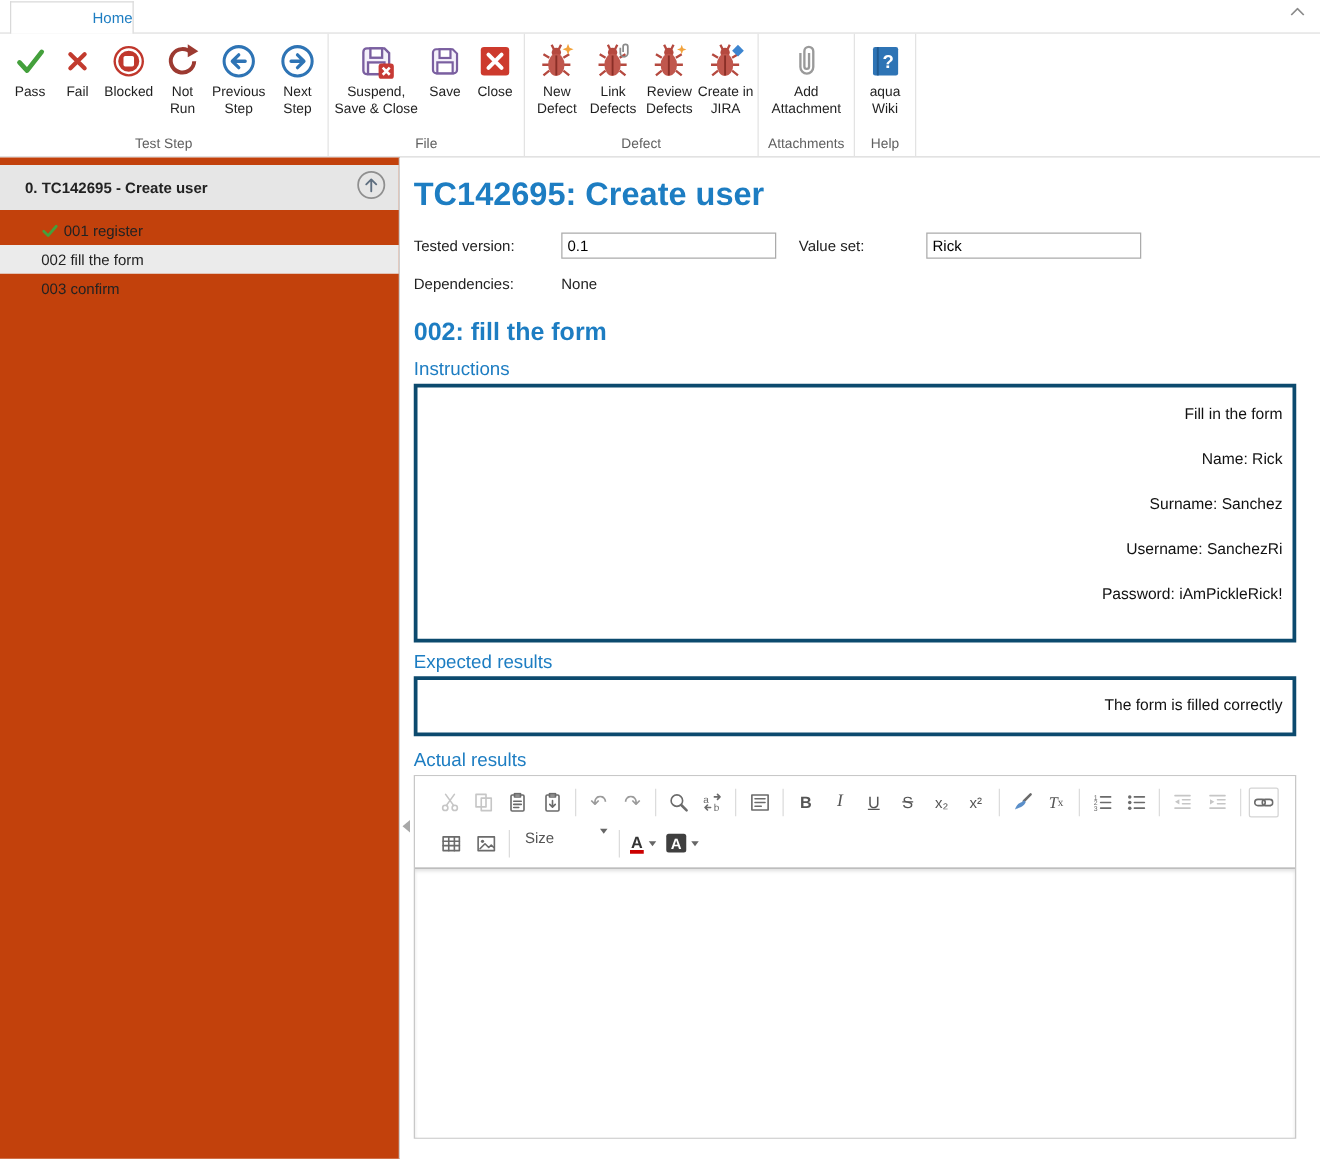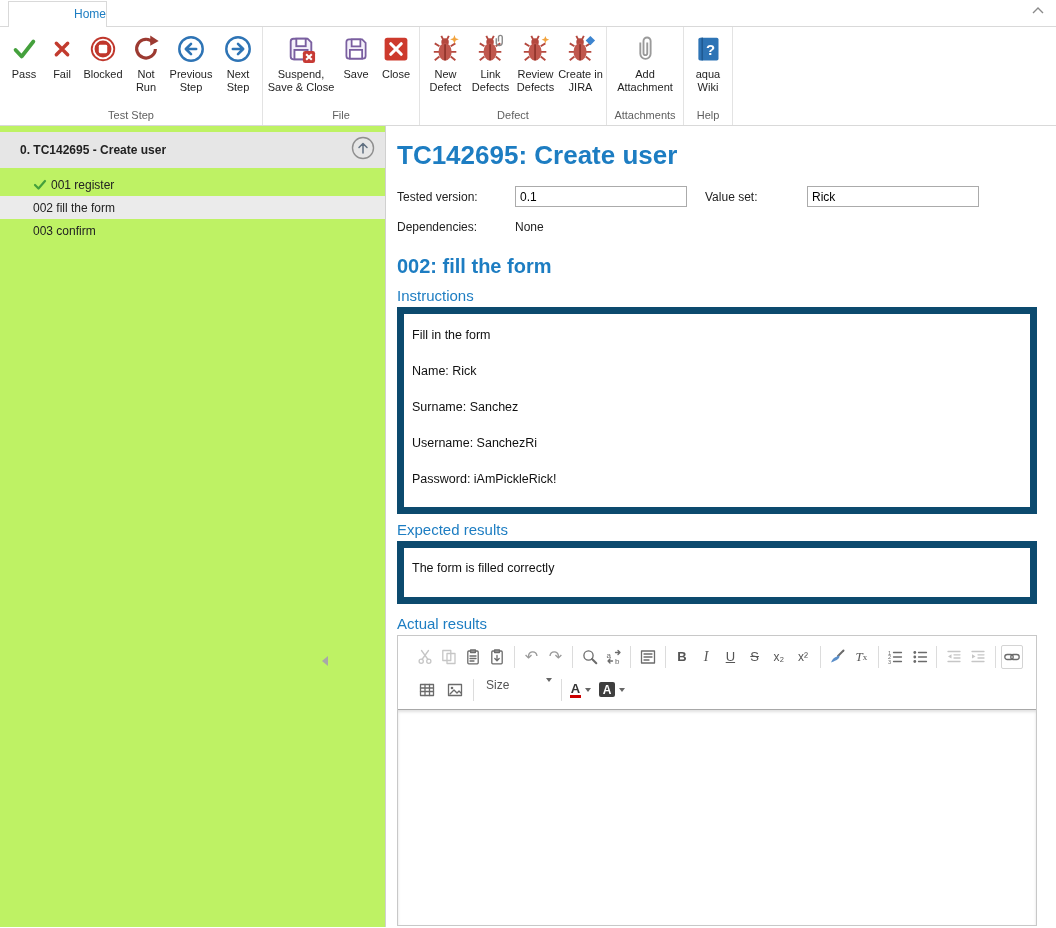--- a/index.html
+++ b/index.html
@@ -19,45 +19,45 @@
   .rgroup-label { text-align:center; font-size:11px; color:#5f5f5f; padding:1px 6px 4px; }
   .rbtn { display:flex; flex-direction:column; align-items:center; text-align:center;
     font-size:11px; line-height:13px; color:#1f1f1f; padding-top:4px; cursor:default; }
   .rbtn .ricwrap { height:34px; display:flex; align-items:center; justify-content:center; margin-bottom:2px; position:relative; }
 
   .w68{width:70px}.w40{width:40px}.w42{width:42px}.w34{width:34px}.w48{width:48px}
   .w38{width:38px}.w52{width:52px}.w45{width:45px}.w70{width:70px}
 
   
   .content { display:flex; height:801px; position:relative; }
-  .sidebar { width:386px; border-right:1px solid #d0d0d0; padding-top:6px; background:#bef264; }
+  .sidebar { width:320px; border-right:1px solid #d0d0d0; padding-top:6px; background:#c2410c; }
   .sb-header { height:36px; background:#e6e6e6; display:flex; align-items:center; padding:0 10px 0 20px; }
   .sb-title { font-size:12px; font-weight:bold; color:#222; flex:1; }
   .sb-item { height:23px; display:flex; align-items:center; padding-left:33px; font-size:12px; color:#222; cursor:default; }
   .sb-item.selected { background:#ebebeb; }
   .sb-item .check { margin-right:4px; display:flex; }
   .sb-list { margin-top:5px; }
   .splitter-arrow { position:absolute; left:322px; top:530px; width:0; height:0;
     border-top:5px solid transparent; border-bottom:5px solid transparent; border-right:6px solid #a8a8a8; }
 
   
   .main { flex:1; padding:14px 19px 8px 11px; overflow:hidden; }
   .page-title { font-size:26px; font-weight:700; color:#1d7dc2; margin-bottom:15px; }
   .frow { display:flex; align-items:center; font-size:12px; margin-bottom:13px; }
   .flabel { width:118px; color:#222; }
   .flabel2 { width:102px; margin-left:18px; color:#222; }
   input.fld { width:172px; height:21px; border:1px solid #ababab; font-size:12px; padding:0 4px;
     font-family:"Liberation Sans","DejaVu Sans",sans-serif; outline:none; }
   .dep-value { font-size:12px; color:#222; }
   .step-heading { font-size:20px; font-weight:700; color:#1d7dc2; margin:21px 0 9px; }
   .sec-label { font-size:15px; color:#1d7dc2; margin-bottom:3px; }
-  .box { border:7px solid #0c4a6e; background:#fff; font-size:12.5px; color:#111; }
+  .box { border:3px solid #0c4a6e; background:#fff; font-size:12.5px; color:#111;text-align:right; }
   .instructions-box { height:207px; padding:13px 8px 0; overflow:hidden; }
   .instructions-box p { margin-bottom:19px; line-height:17px; }
-  .expected-box { height:63px; padding:13px 8px 0; margin-bottom:11px; }
+  .expected-box { height:48px; padding:13px 8px 0; margin-bottom:11px; }
   .mb7 { margin-bottom:7px; }
 
   
   .editor { border:1px solid #c8c8c8; }
   .etb { padding:4px 10px 3px 16px; background:#fff; }
   .etb-row { display:flex; align-items:center; height:33px; }
   .tb { width:25px; height:24px; display:flex; align-items:center; justify-content:center;
     border-radius:2px; color:#555; cursor:default; margin-right:3px; }
   .tb svg { stroke:#6b6b6b; fill:none; stroke-width:1.3; stroke-linecap:round; stroke-linejoin:round; }
   .tb svg .f { fill:#6b6b6b; stroke:none; }

